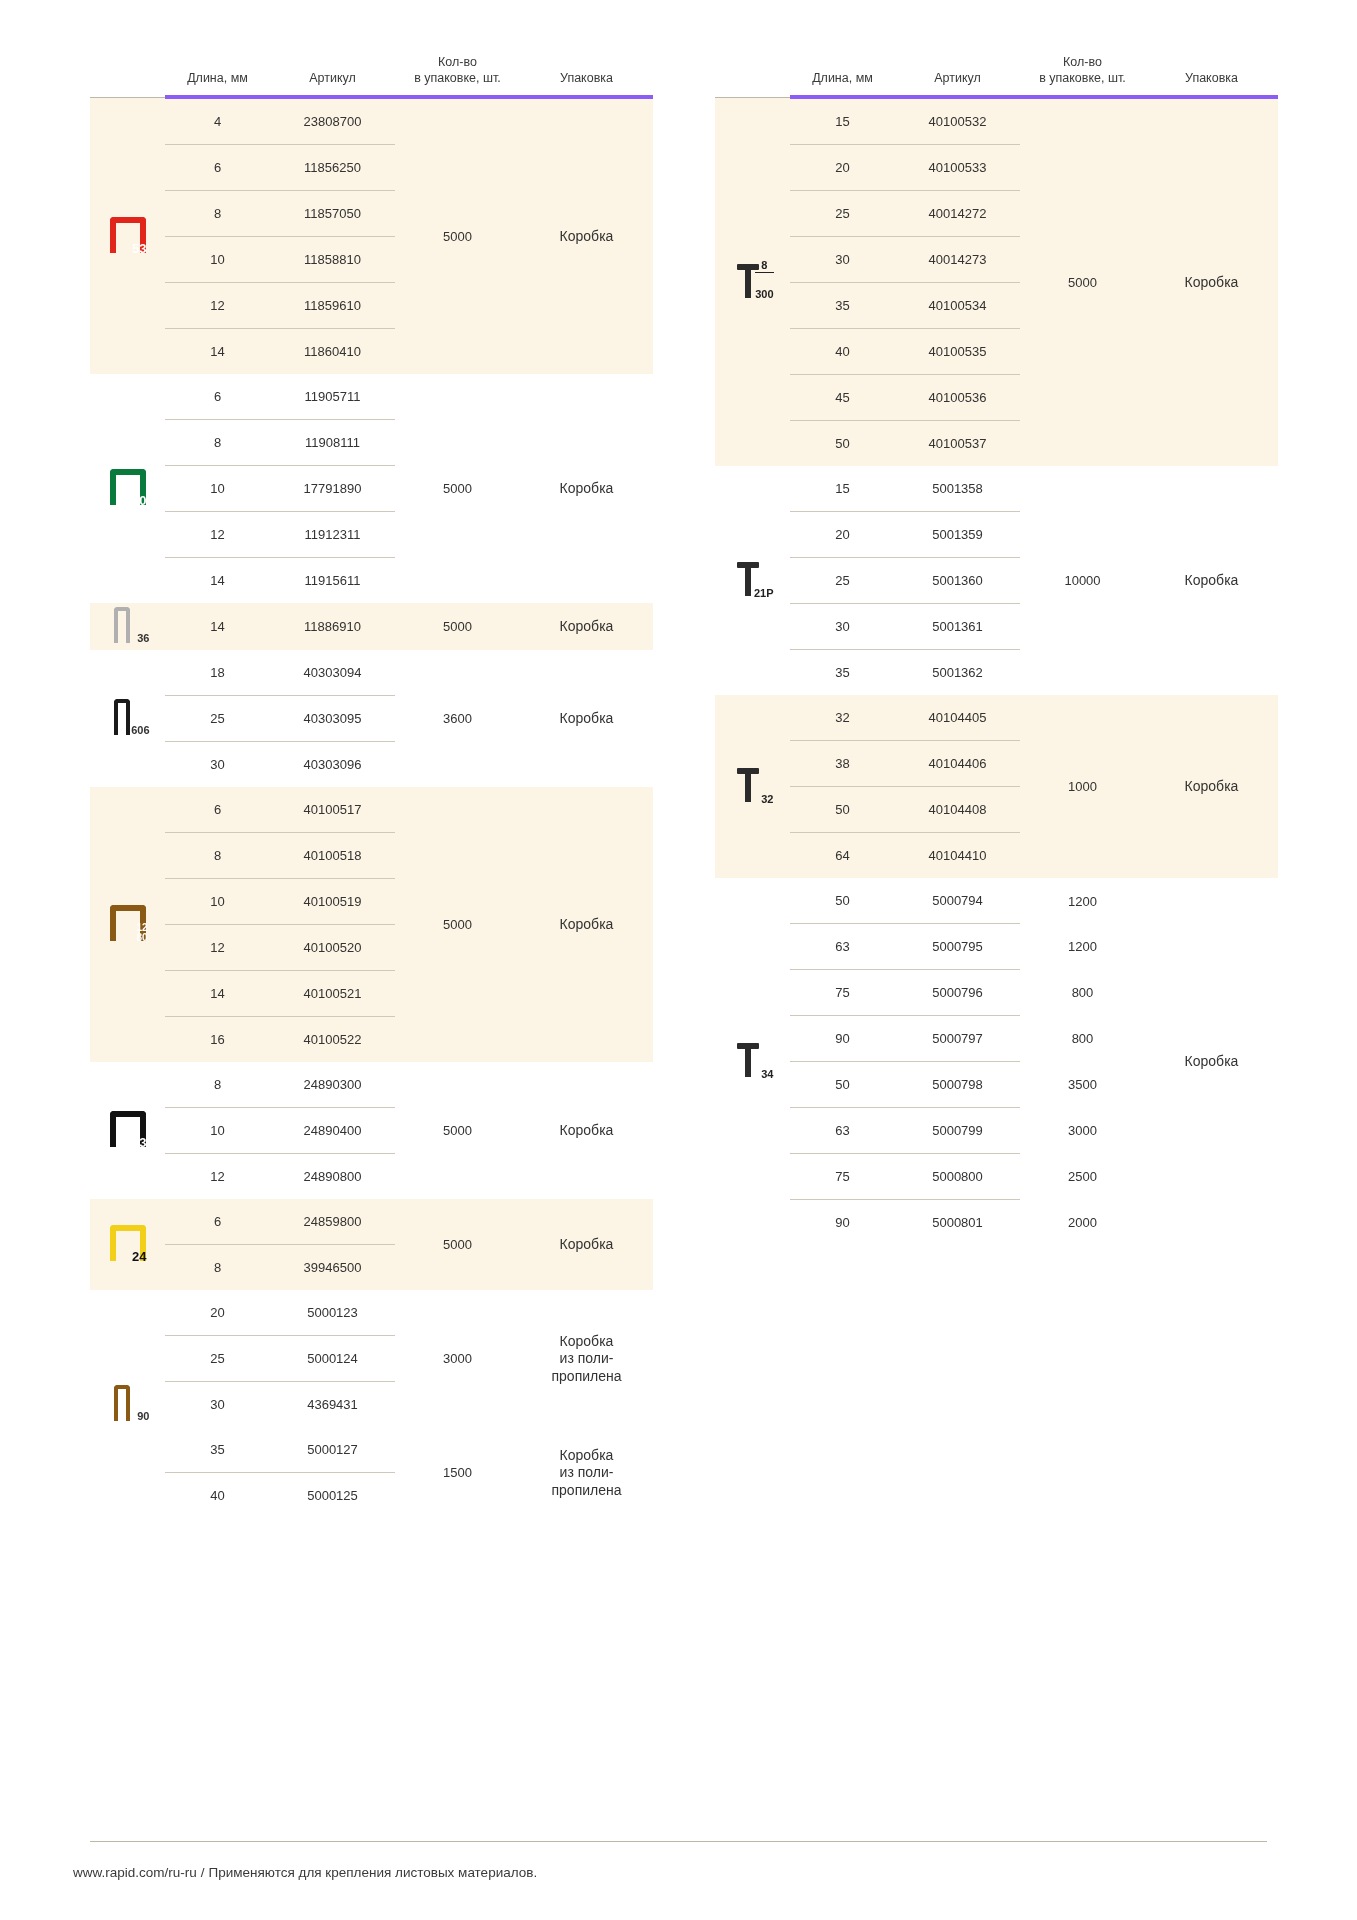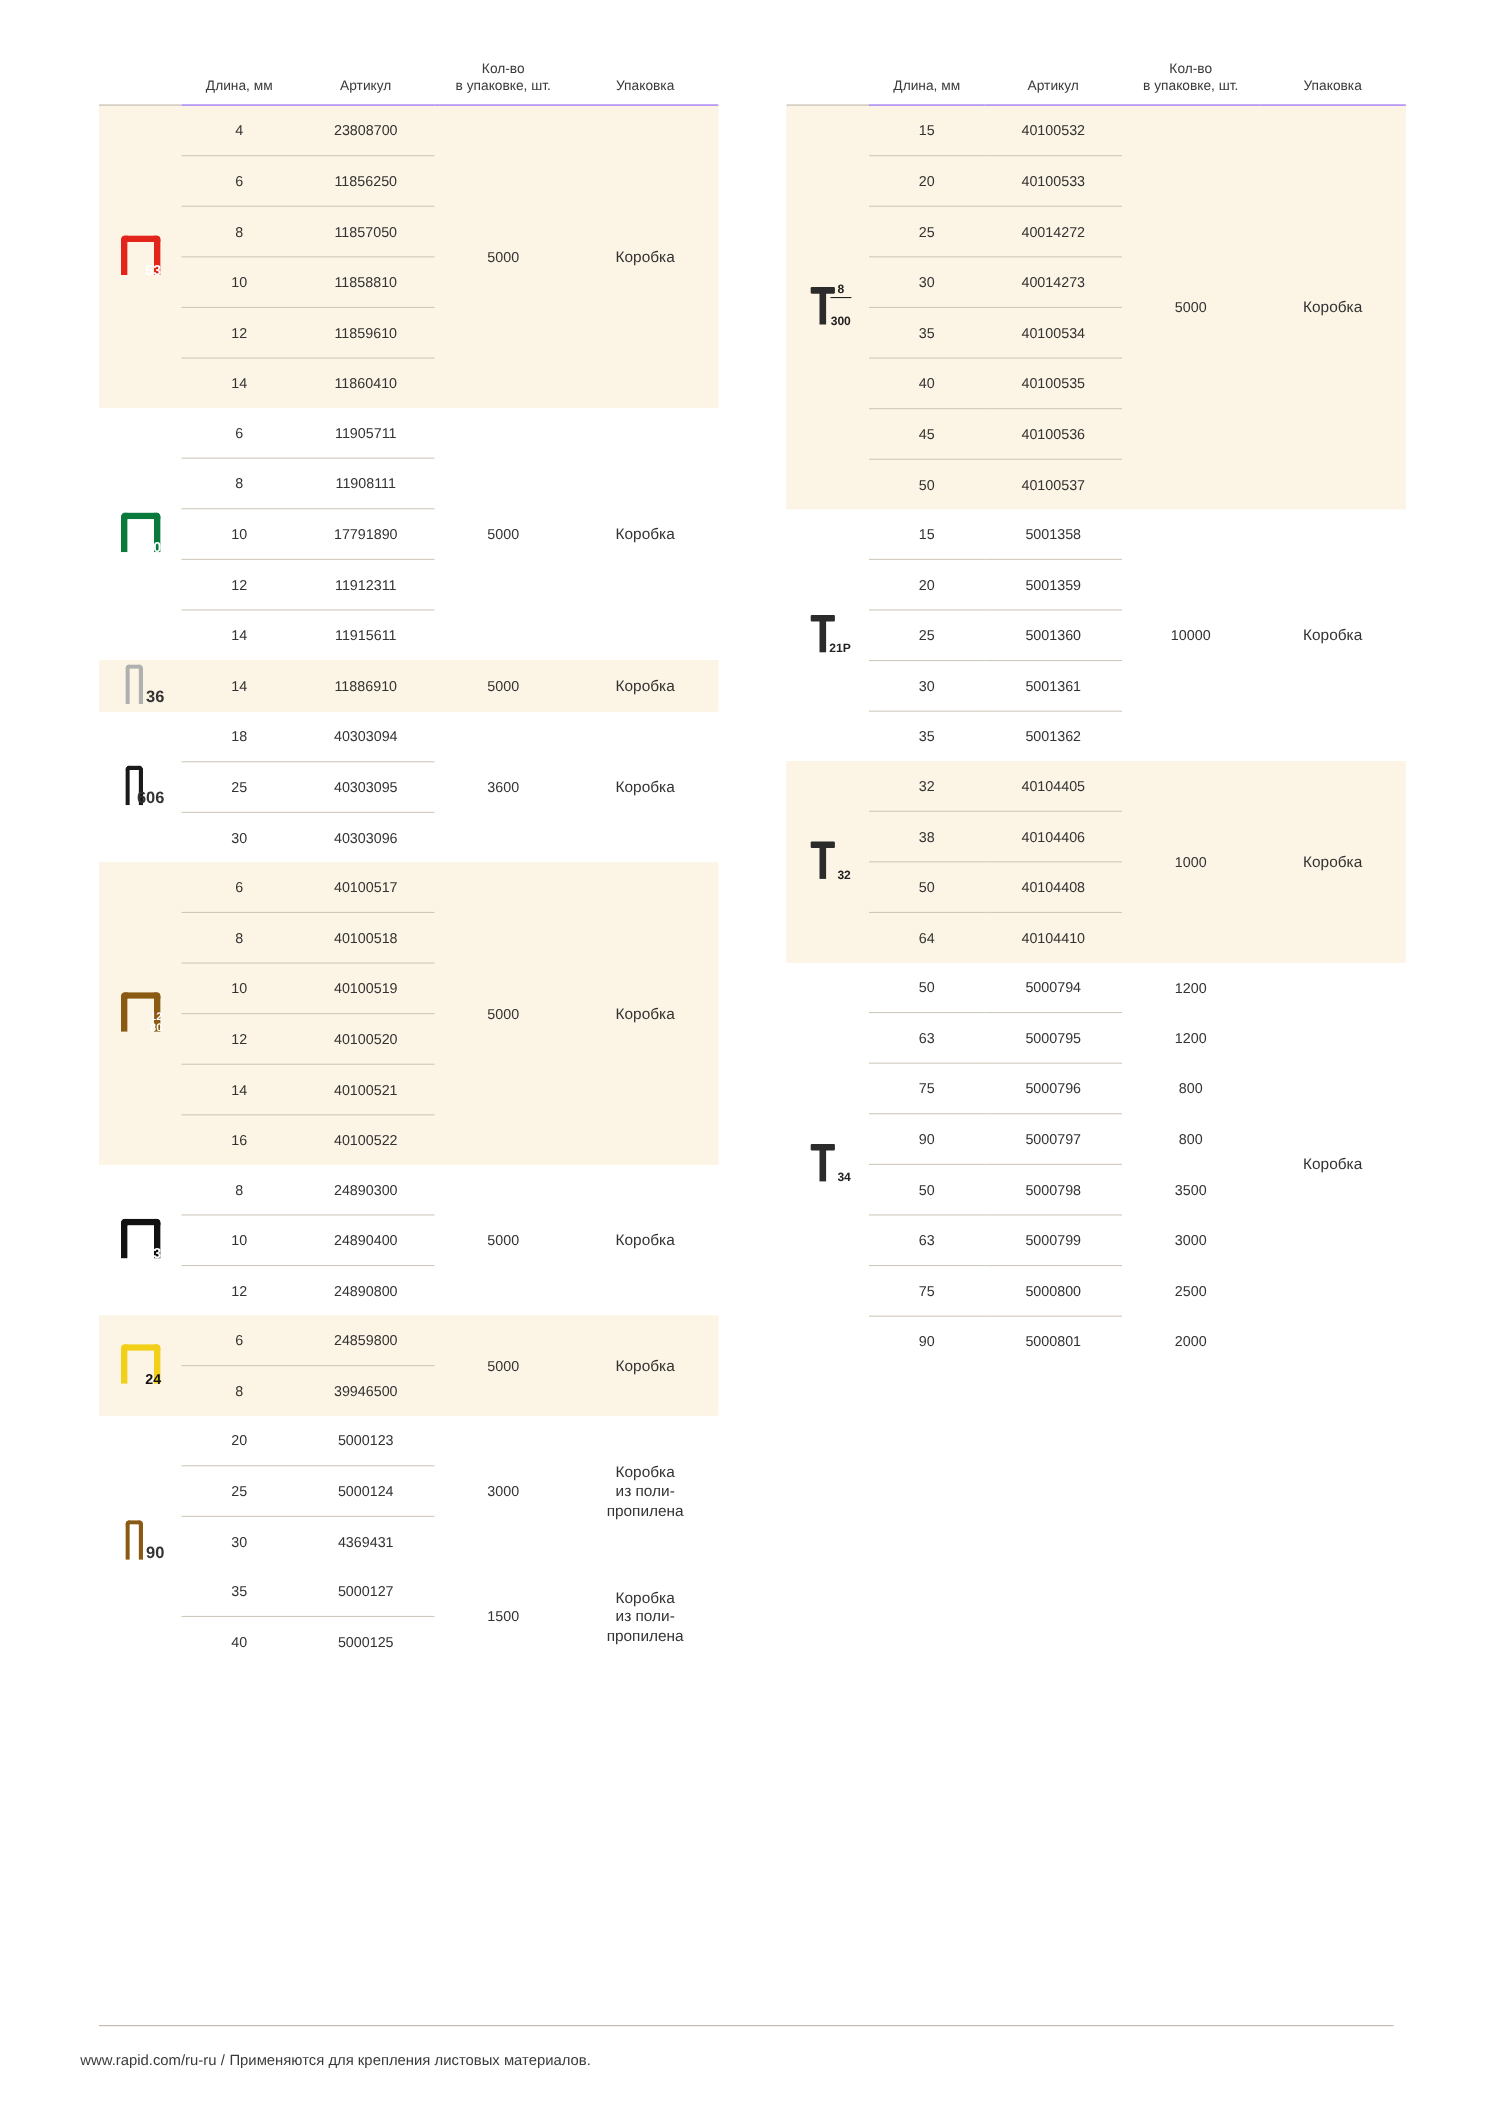--- a/index.html
+++ b/index.html
@@ -31,21 +31,21 @@
     border-collapse:collapse;
     table-layout:fixed;
   }
   .hdr td{
     font-size:12.5px;
     color:#3a3a3a;
     text-align:center;
     vertical-align:bottom;
     padding:0 0 9px 0;
     line-height:1.25;
-    border-bottom:1px solid #8b5cf6;
+    border-bottom:4px solid #8b5cf6;
   }
   .hdr td.ic{border-bottom:1px solid #bdb7a8;}
 
   col.c-icon{width:75px;}
   col.c-len{width:105px;}
   col.c-art{width:125px;}
   col.c-qty{width:125px;}
   col.c-pack{width:133px;}
 
   td{
@@ -97,21 +97,21 @@
   .l-shape{
     position:absolute;left:8px;top:4px;
     width:16px;height:36px;
     box-sizing:border-box;
     border-style:solid;
     border-width:4px 4px 0 4px;
     border-radius:4px 4px 0 0;
   }
   .l-label{
     position:absolute;right:0px;bottom:3px;
-    font-size:15px;font-weight:bold;color:#333;line-height:1;
+    font-size:11px;font-weight:bold;color:#333;line-height:1;
   }
 
   
   .t-shape{
     position:absolute;left:6px;top:5px;width:22px;height:34px;
   }
   .t-shape .bar{
     position:absolute;left:0;top:0;width:22px;height:6px;background:#2b2b2b;border-radius:1px;
   }
   .t-shape .stem{

